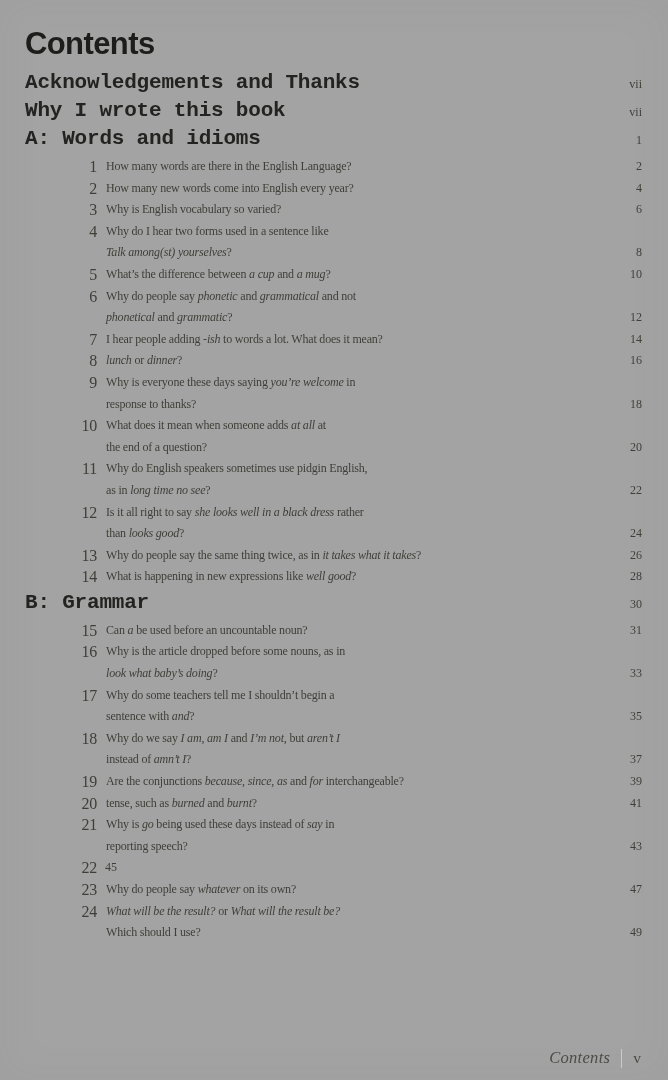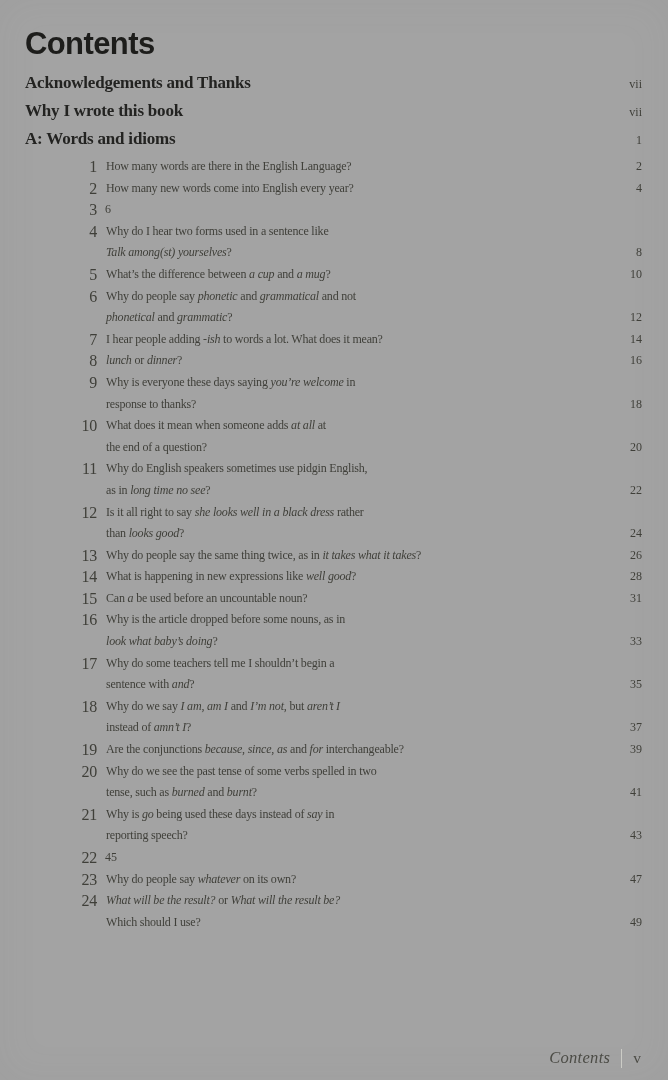--- a/index.html
+++ b/index.html
@@ -25,23 +25,23 @@
     margin-bottom: 10px;
   }
   .h-row {
     display: flex;
     align-items: baseline;
     margin: 4px 0 5px 0;
     line-height: 22px;
   }
   .h-label {
     flex: 1;
-    font-family: Liberation Serif, serif;
+    font-family: Liberation Mono, monospace;
     font-weight: 700;
-    font-size: 17px;
+    font-size: 21px;
     letter-spacing: -0.2px;
     color: #232321;
   }
   .pagenum {
     margin-left: 8px;
     font-size: 12px;
     color: #3f3f39;
     white-space: nowrap;
   }
   .i-row { display: flex; align-items: flex-start; }
@@ -106,20 +106,23 @@
         </div>
         <div class="i-row">
           <span class="i-num">2</span>
           <span class="i-text">
             <span class="i-line"><span>How many new words come into English every year?</span></span>
           </span>
           <span class="pagenum">4</span>
         </div>
         <div class="i-row">
           <span class="i-num">3</span>
+          <span class="i-text">
+            <span class="i-line"><span>Why is English vocabulary so varied?</span></span>
+          </span>
           <span class="pagenum">6</span>
         </div>
         <div class="i-row">
           <span class="i-num">4</span>
           <span class="i-text">
             <span class="i-line"><span>Why do I hear two forms used in a sentence like</span></span>
             <span class="i-line"><em>Talk among(st) yourselves</em><span>?</span></span>
           </span>
           <span class="pagenum">8</span>
         </div>
@@ -191,20 +194,24 @@
           </span>
           <span class="pagenum">26</span>
         </div>
         <div class="i-row">
           <span class="i-num">14</span>
           <span class="i-text">
             <span class="i-line"><span>What is happening in new expressions like </span><em>well good</em><span>?</span></span>
           </span>
           <span class="pagenum">28</span>
         </div>
+        <div class="h-row">
+          <span class="h-label">B: Grammar</span>
+          <span class="pagenum">30</span>
+        </div>
         <div class="i-row">
           <span class="i-num">15</span>
           <span class="i-text">
             <span class="i-line"><span>Can </span><em>a</em><span> be used before an uncountable noun?</span></span>
           </span>
           <span class="pagenum">31</span>
         </div>
         <div class="i-row">
           <span class="i-num">16</span>
           <span class="i-text">
@@ -232,21 +239,20 @@
         <div class="i-row">
           <span class="i-num">19</span>
           <span class="i-text">
             <span class="i-line"><span>Are the conjunctions </span><em>because</em><span>, </span><em>since</em><span>, </span><em>as</em><span> and </span><em>for</em><span> interchangeable?</span></span>
           </span>
           <span class="pagenum">39</span>
         </div>
         <div class="i-row">
           <span class="i-num">20</span>
           <span class="i-text">
-            <span class="i-line"><span>Why do we see the past tense of some verbs spelled in two</span></span>
             <span class="i-line"><span>tense, such as </span><em>burned</em><span> and </span><em>burnt</em><span>?</span></span>
           </span>
           <span class="pagenum">41</span>
         </div>
         <div class="i-row">
           <span class="i-num">21</span>
           <span class="i-text">
             <span class="i-line"><span>Why is </span><em>go</em><span> being used these days instead of </span><em>say</em><span> in</span></span>
             <span class="i-line"><span>reporting speech?</span></span>
           </span>

